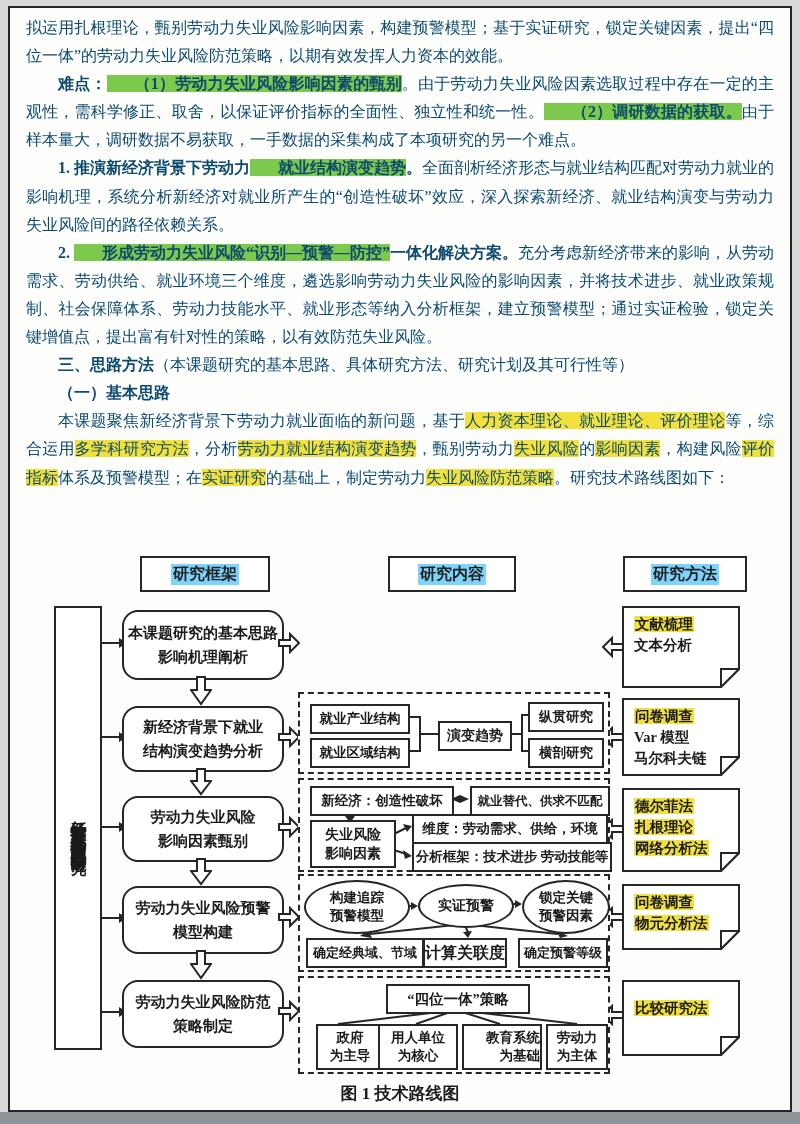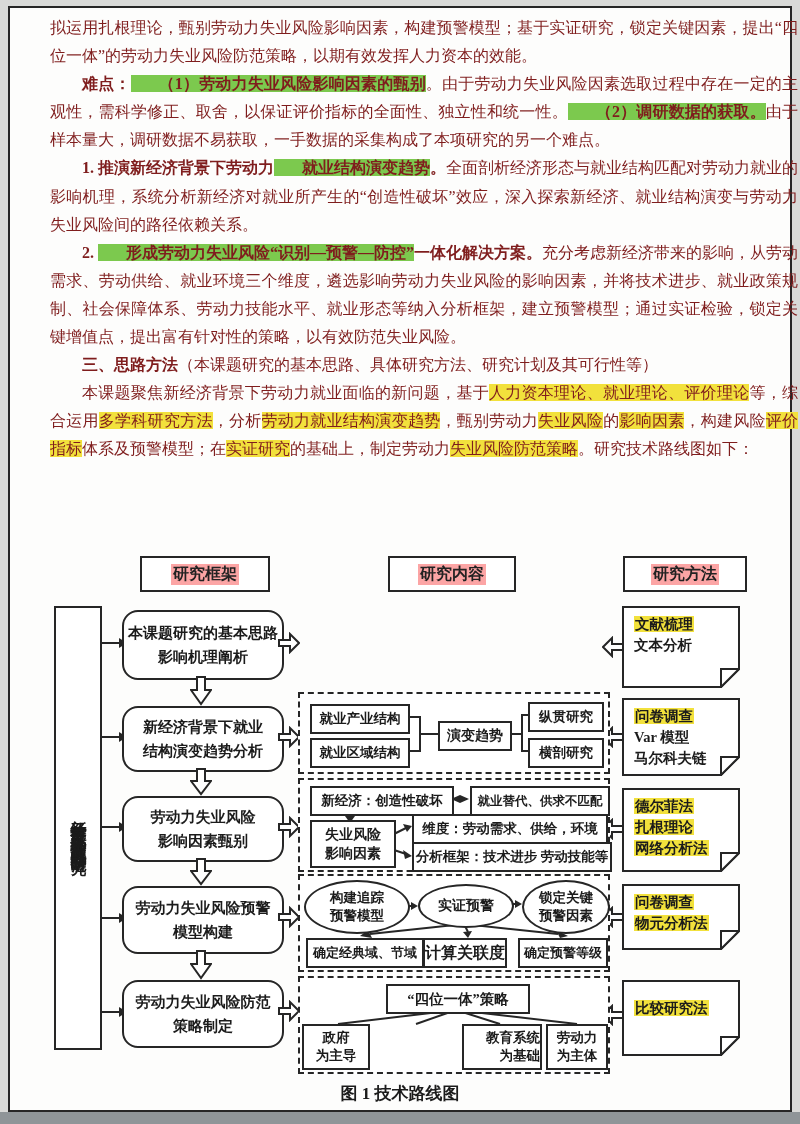--- a/index.html
+++ b/index.html
@@ -7,35 +7,35 @@
     width:800px;height:1124px;position:relative;overflow:hidden;
     background:#d9dad8;
     font-family:"Liberation Serif","DejaVu Serif",serif;
   }
   .photo-edge{position:absolute;left:0;top:1112px;width:800px;height:12px;background:#8f9598;}
   .page{
     position:absolute;left:8px;top:6px;width:780px;height:1102px;
     background:#fdfdfc;border:2px solid #262626;
   }
   
-  .textblock{position:absolute;left:16px;top:6px;width:748px;color:#7f1d1d;
-    font-size:16px;line-height:28.1px;text-align:justify;margin-left:24px;}
+  .textblock{position:absolute;left:16px;top:6px;width:748px;color:#0c4a6e;
+    font-size:16px;line-height:28.1px;text-align:justify;}
   .textblock p{margin:0;text-indent:2em;}
   .textblock p.noindent{text-indent:0;}
   .b{font-weight:bold;}
   .hl-g{background:#7cc94e;padding-left:28px;}
   .hl-y{background:#f2e13c;}
   
   .abs{position:absolute;}
   .hdr{
     position:absolute;height:32px;border:2px solid #262626;background:#fff;
     display:flex;align-items:center;justify-content:center;
     font-weight:bold;font-size:16px;color:#222;
   }
-  .hdr span{background:#fca5a5;padding:0 2px;}
+  .hdr span{background:#7dd3fc;padding:0 2px;}
   .spine{
     position:absolute;border:2px solid #262626;background:#fff;
     display:flex;align-items:center;justify-content:center;
     writing-mode:vertical-rl;text-orientation:upright;
     font-weight:bold;font-size:16px;letter-spacing:2px;color:#1b1b1b;
   }
   .roundbox{
     position:absolute;border:2px solid #262626;border-radius:16px;background:#fff;
     display:flex;flex-direction:column;align-items:center;justify-content:center;
     font-weight:bold;font-size:15px;line-height:24px;color:#1b1b1b;text-align:center;
@@ -73,20 +73,21 @@
 <body>
 
 <div class="page">
 
   <div class="textblock">
     <p class="noindent"><span>拟运用扎根理论，甄别劳动力失业风险影响因素，构建预警模型；基于实证研究，锁定关键因素，提出“四位一体”的劳动力失业风险防范策略，以期有效发挥人力资本的效能。</span></p>
     <p><span class="b">难点：</span><span class="b hl-g">（1）劳动力失业风险影响因素的甄别</span><span>。由于劳动力失业风险因素选取过程中存在一定的主观性，需科学修正、取舍，以保证评价指标的全面性、独立性和统一性。</span><span class="b hl-g">（2）调研数据的获取。</span><span>由于样本量大，调研数据不易获取，一手数据的采集构成了本项研究的另一个难点。</span></p>
     <p><span class="b">1. 推演新经济背景下劳动力</span><span class="b hl-g">就业结构演变趋势</span><span class="b">。</span><span>全面剖析经济形态与就业结构匹配对劳动力就业的影响机理，系统分析新经济对就业所产生的“创造性破坏”效应，深入探索新经济、就业结构演变与劳动力失业风险间的路径依赖关系。</span></p>
     <p><span class="b">2. </span><span class="b hl-g">形成劳动力失业风险“识别—预警—防控”</span><span class="b">一体化解决方案。</span><span>充分考虑新经济带来的影响，从劳动需求、劳动供给、就业环境三个维度，遴选影响劳动力失业风险的影响因素，并将技术进步、就业政策规制、社会保障体系、劳动力技能水平、就业形态等纳入分析框架，建立预警模型；通过实证检验，锁定关键增值点，提出富有针对性的策略，以有效防范失业风险。</span></p>
     <p><span class="b">三、思路方法</span><span>（本课题研究的基本思路、具体研究方法、研究计划及其可行性等）</span></p>
+    <p><span class="b">（一）基本思路</span></p>
     <p><span>本课题聚焦新经济背景下劳动力就业面临的新问题，基于</span><span class="hl-y">人力资本理论、就业理论、评价理论</span><span>等，综合运用</span><span class="hl-y">多学科研究方法</span><span>，分析</span><span class="hl-y">劳动力就业结构演变趋势</span><span>，甄别劳动力</span><span class="hl-y">失业风险</span><span>的</span><span class="hl-y">影响因素</span><span>，构建风险</span><span class="hl-y">评价指标</span><span>体系及预警模型；在</span><span class="hl-y">实证研究</span><span>的基础上，制定劳动力</span><span class="hl-y">失业风险防范策略</span><span>。研究技术路线图如下：</span></p>
   </div>
 
   <div class="hdr" style="left:130px;top:548px;width:126px;">
       <span>研究框架</span>
     </div>
   <div class="hdr" style="left:378px;top:548px;width:124px;">
       <span>研究内容</span>
     </div>
   <div class="hdr" style="left:613px;top:548px;width:120px;">
@@ -234,23 +235,27 @@
   </div>
 
   <div class="dashedbox" style="left:288px;top:968px;width:308px;height:94px;">
     <svg class="overlay" width="308" height="94">
       <line x1="156" y1="32" x2="38" y2="46"></line>
       <line x1="156" y1="32" x2="116" y2="46"></line>
       <line x1="156" y1="32" x2="200" y2="46"></line>
       <line x1="156" y1="32" x2="277" y2="46"></line>
     </svg>
     <div class="sbox" style="left:86px;top:6px;width:140px;height:26px;font-size:14.5px;">“四位一体”策略</div>
-    <div class="sbox" style="left:2px;top:46px;width:64px;height:42px;font-size:13.5px;line-height:18px;text-align:center;">
+    <div class="sbox" style="left:16px;top:46px;width:64px;height:42px;font-size:13.5px;line-height:18px;text-align:center;">
         <div><span>政府</span></div>
         <div><span>为主导</span></div>
+      </div>
+    <div class="sbox" style="left:78px;top:46px;width:76px;height:42px;font-size:13.5px;line-height:18px;">
+        <div><span>用人单位</span></div>
+        <div><span>为核心</span></div>
       </div>
     <div class="sbox" style="left:162px;top:46px;width:76px;height:42px;font-size:13.5px;line-height:18px;align-items:flex-end;">
         <div><span>教育系统</span></div>
         <div><span>为基础</span></div>
       </div>
     <div class="sbox" style="left:246px;top:46px;width:58px;height:42px;font-size:13.5px;line-height:18px;">
         <div><span>劳动力</span></div>
         <div><span>为主体</span></div>
       </div>
   </div>

